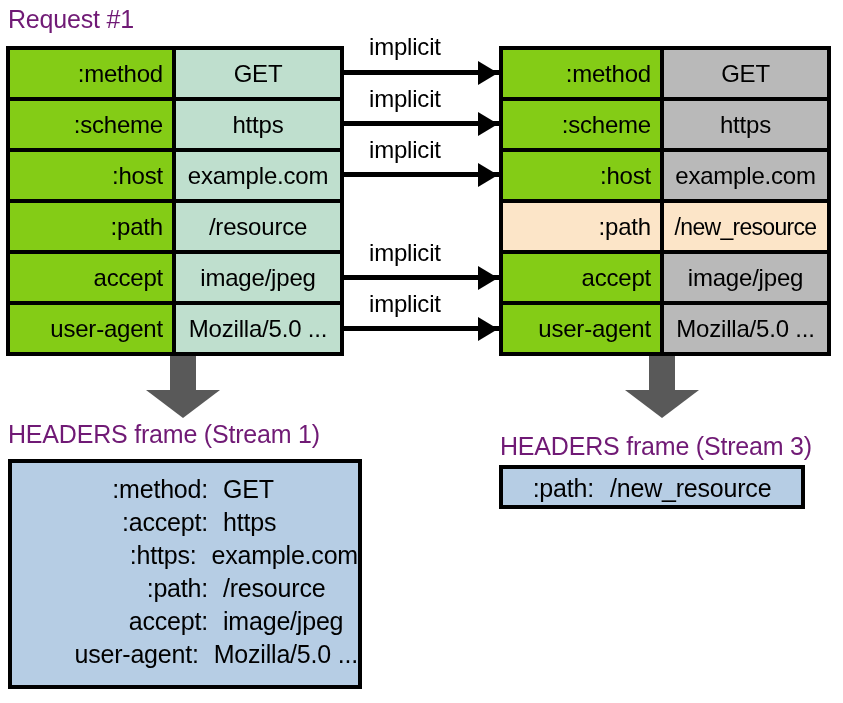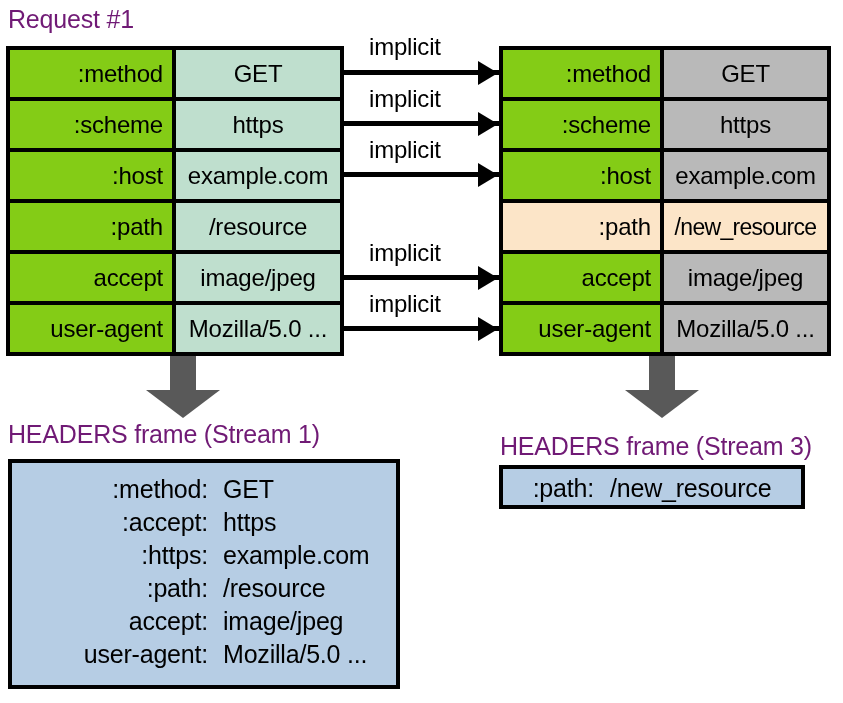--- a/index.html
+++ b/index.html
@@ -143,21 +143,21 @@
   #down-arrow-1 { left: 146px; top: 356px; }
   #down-arrow-2 { left: 625px; top: 356px; }
 
   
   .frame-box {
     position: absolute;
     background: #b6cde4;
     border: 4px solid #000;
     box-sizing: border-box;
   }
-  #frame-box-1 { left: 8px;  top: 459px; width: 392px; height: 230px; }
+  #frame-box-1 { left: 8px;  top: 459px; width: 354px; height: 230px; }
   #frame-box-2 { left: 499px; top: 465px; width: 306px; height: 44px; }
 
   .frame-line {
     display: flex;
     align-items: baseline;
     font-size: 25px;
     line-height: 33px;
     letter-spacing: -0.2px;
     white-space: nowrap;
   }

